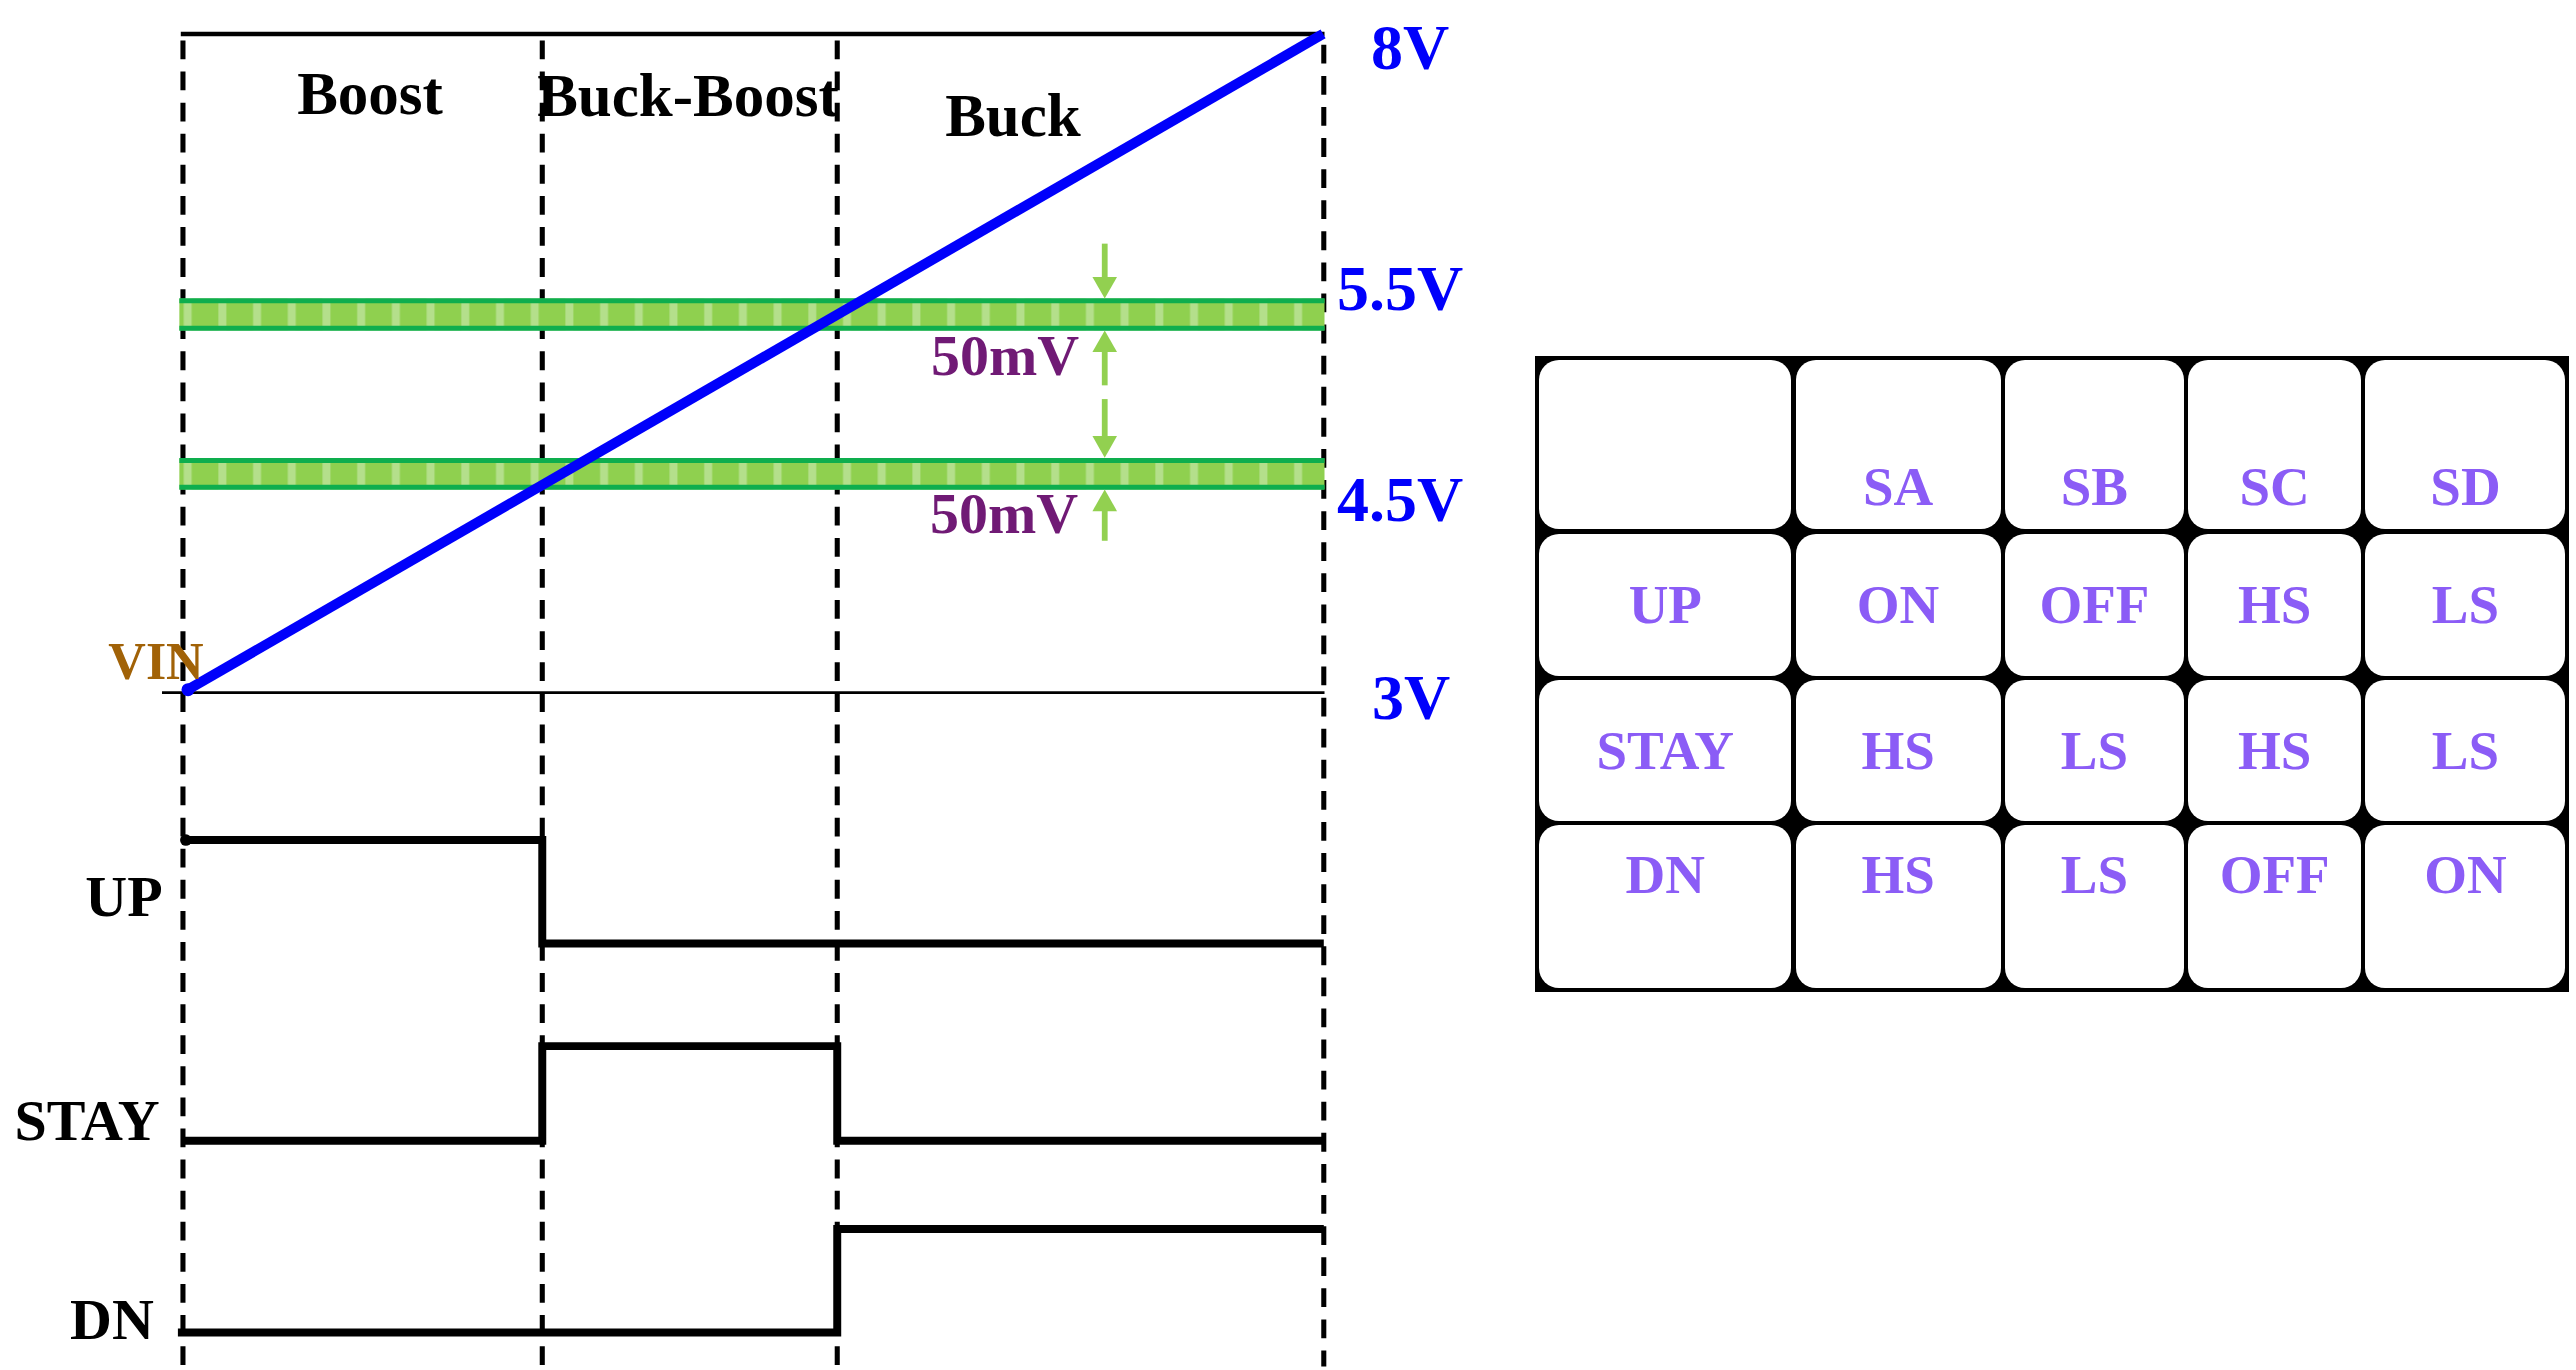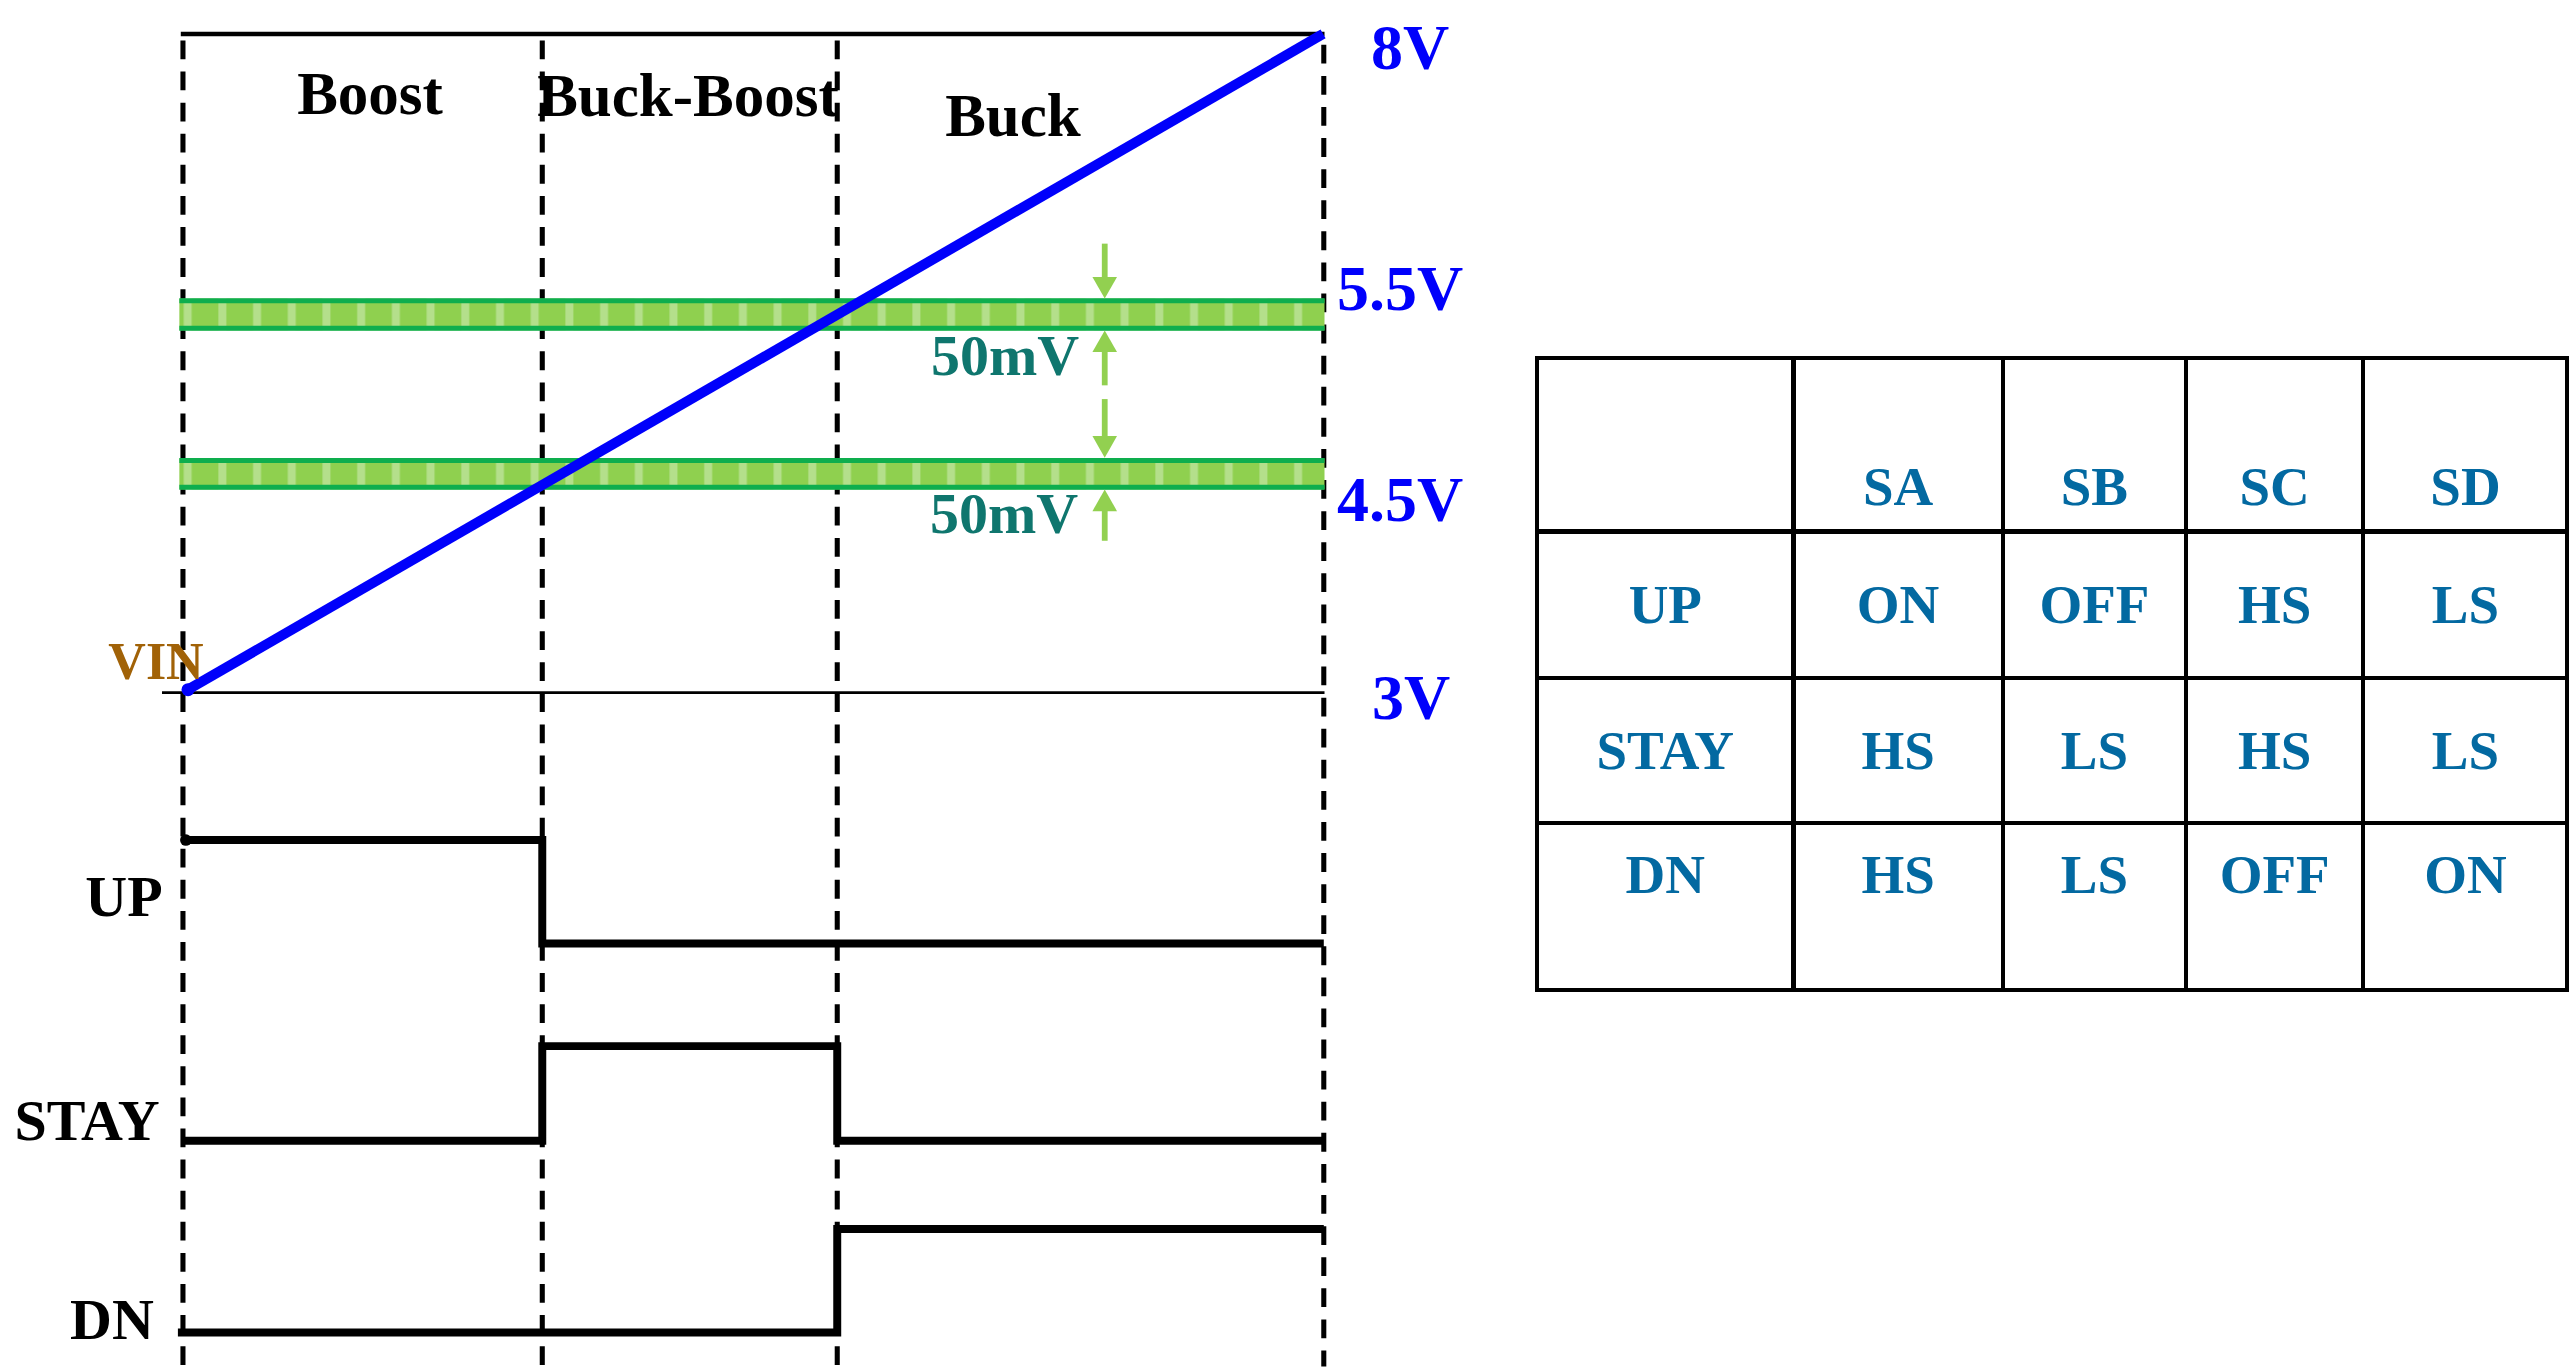--- a/index.html
+++ b/index.html
@@ -5,30 +5,30 @@
   html,body{margin:0;padding:0;background:#ffffff;}
   body{width:2576px;height:1370px;overflow:hidden;
        font-family:"Liberation Serif","DejaVu Serif",serif;}
   .canvas{position:relative;width:2576px;height:1370px;background:#fff;}
   svg{position:absolute;left:0;top:0;}
   .lbl{position:absolute;transform:translate(-50%,-50%);font-weight:bold;
        white-space:nowrap;line-height:1;}
   .region{font-size:61px;color:#000;}
   .vlabel{font-size:64px;color:#0000FB;text-align:right;}
   .vin{font-size:52px;color:#a16207;margin-left:48px;}
-  .mv{font-size:58px;color:#0f766e;}
+  .mv{font-size:58px;color:#701a75;}
   .sig{font-size:58px;color:#000;}
   
   .swtable{position:absolute;left:1535px;top:356px;width:1034px;height:636px;
            background:#000;display:grid;box-sizing:border-box;padding:4.3px;
            grid-template-columns:252px 205px 179px 173px 200px;
            grid-template-rows:169px 142px 141px 163px;
            grid-gap:4.3px;}
   .cell{background:#fff;display:flex;justify-content:center;align-items:center;
-        font-weight:bold;font-size:55px;color:#0369a1;}
+        font-weight:bold;font-size:55px;color:#8b5cf6;border-radius:20px;}
   .cell.hdr{align-items:flex-end;padding-bottom:11.6px;box-sizing:border-box;}
   .cell.toprow{align-items:flex-start;padding-top:17.4px;box-sizing:border-box;}
 </style>
 </head>
 <body>
 
 <div class="canvas">
 
   <svg width="2576" height="1370" viewBox="0 0 3563 1895">
     <defs>

